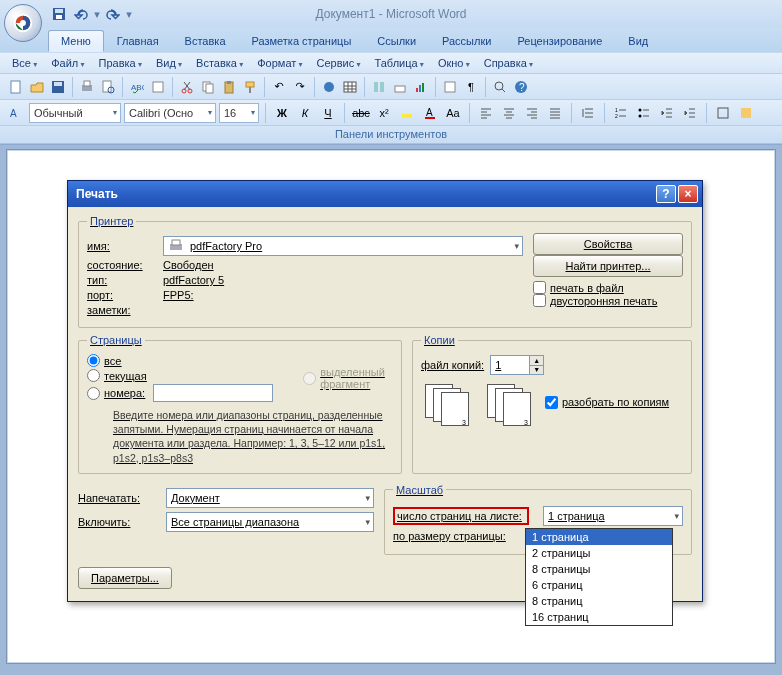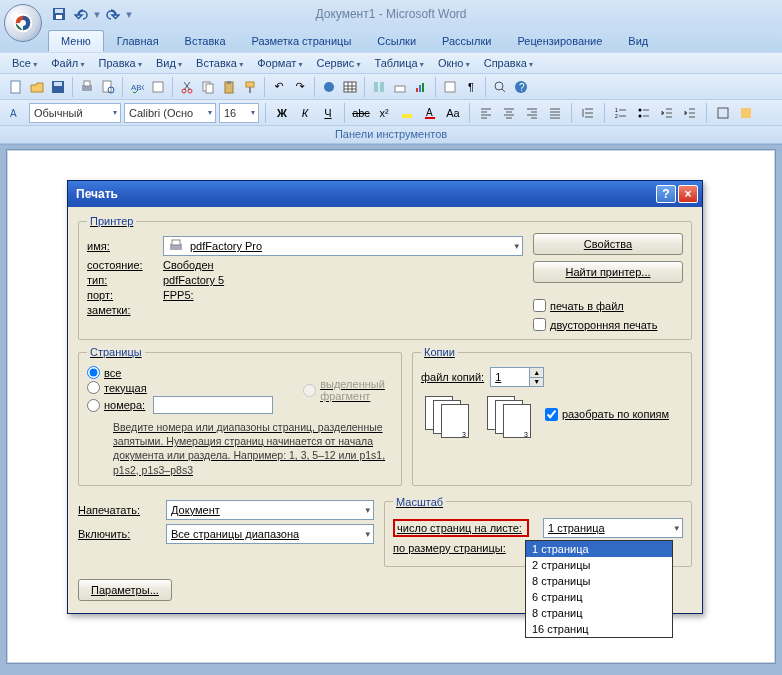--- a/index.html
+++ b/index.html
@@ -518,21 +518,21 @@
                   <div>pdfFactory 5</div>
                 </div>
               <div class="row">
                   <div class="lbl">порт:</div>
                   <div>FPP5:</div>
                 </div>
               <div class="row">
                   <div class="lbl">заметки:</div>
                 </div>
             </div>
-            <div style="width:150px;display:flex;flex-direction:column;gap:6px;">
+            <div style="width:150px;display:flex;flex-direction:column;">
               <div class="btn"><u>Свойства</u></div>
               <div class="btn"><span>Найти принтер...</span></div>
               <div style="height:4px"></div>
               <label class="chk">
                   <input type="checkbox" style="">
                   <span>печать в файл</span>
                 </label>
               <label class="chk">
                   <input type="checkbox" style="">
                   <span>двусторонняя печать</span>

